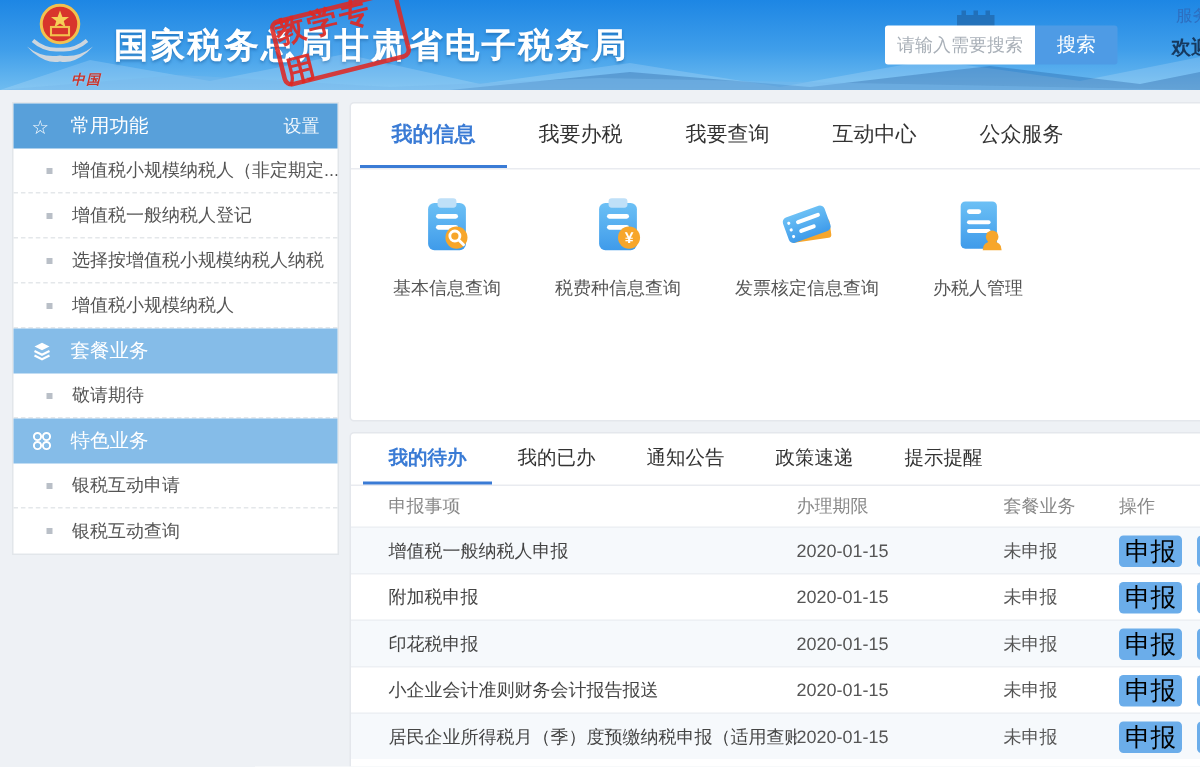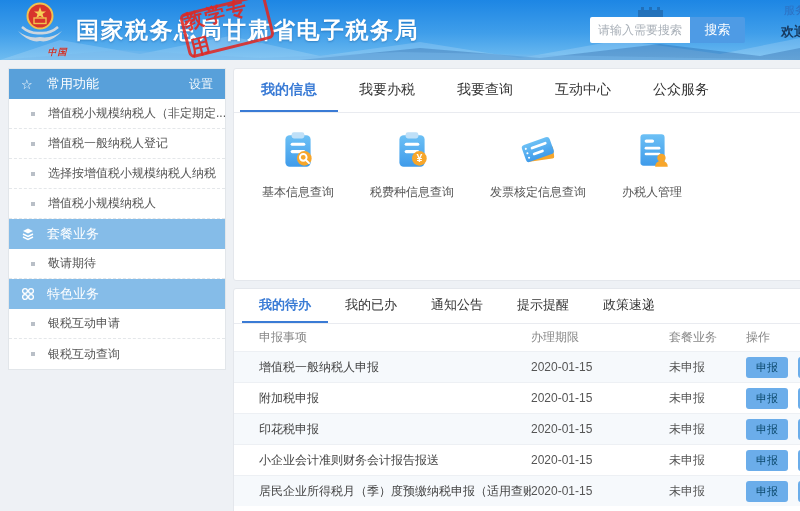--- a/index.html
+++ b/index.html
@@ -59,21 +59,21 @@
   .shortcut .lbl { margin-top:13px; font-size:12px; color:#555; white-space:nowrap; }
 
   
   .tbl-hdr, .tbl-row { display:grid; grid-template-columns:297px 138px 77px auto; align-items:center; }
   .tbl-hdr { height:27px; font-size:12px; color:#888; }
   .tbl-row { height:31px; font-size:12px; color:#444; border-top:1px solid #edf0f4; }
   .tbl-row.stripe { background:#f6f9fc; }
   .c-item { padding-left:25px; white-space:nowrap; overflow:hidden; }
   .c-date, .c-status { color:#555; }
   .c-act { display:flex; align-items:center; }
-  .btn-declare { width:42px; height:21px; background:#6badea; color:#0c4a6e; font-size:11px; border:none;
+  .btn-declare { width:42px; height:21px; background:#6badea; color:#000000; font-size:17px; border:none;
                  border-radius:3px; cursor:pointer; display:flex; align-items:center; justify-content:center; flex:none;text-align:right; }
   .btn-cut { margin-left:10px; width:40px; }
 </style>
 </head>
 <body>
 
 <div class="screen">
 
   <div class="hdr">
     <svg class="hdr-mountains" viewBox="0 0 800 30" preserveAspectRatio="none">
@@ -258,22 +258,22 @@
       </div>
 
     </div>
   </div>
 
   <div class="card card-bottom">
     <div class="tabbar">
       <div class="tab active">我的待办</div>
       <div class="tab">我的已办</div>
       <div class="tab">通知公告</div>
+      <div class="tab">政策速递</div>
       <div class="tab">提示提醒</div>
-      <div class="tab">政策速递</div>
     </div>
 
     <div class="tbl-hdr">
       <div class="c-item">申报事项</div>
       <div>办理期限</div>
       <div>套餐业务</div>
       <div>操作</div>
     </div>
 
     <div class="tbl-row stripe">

